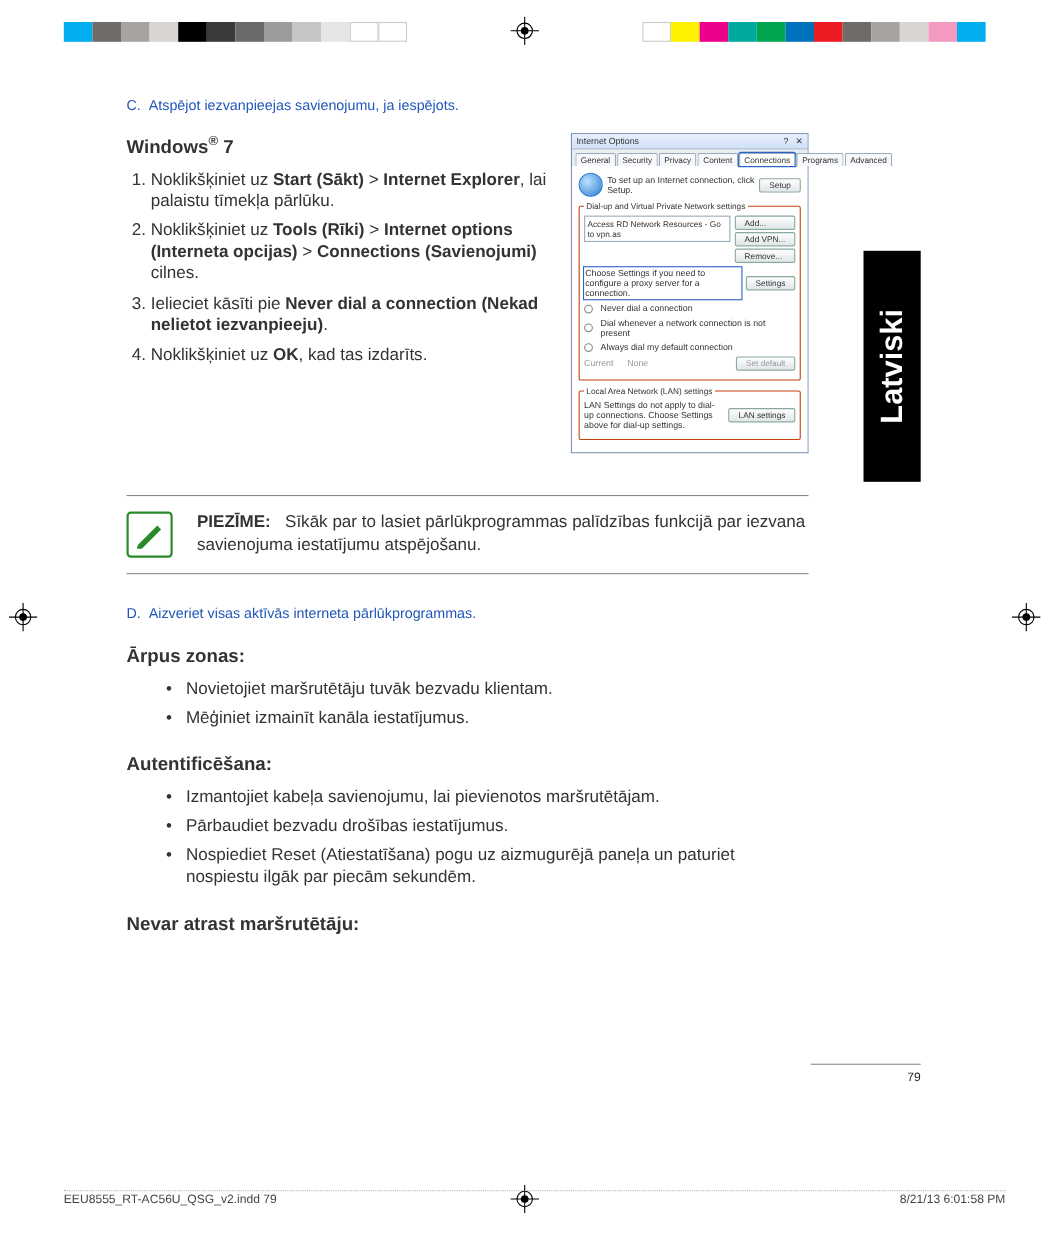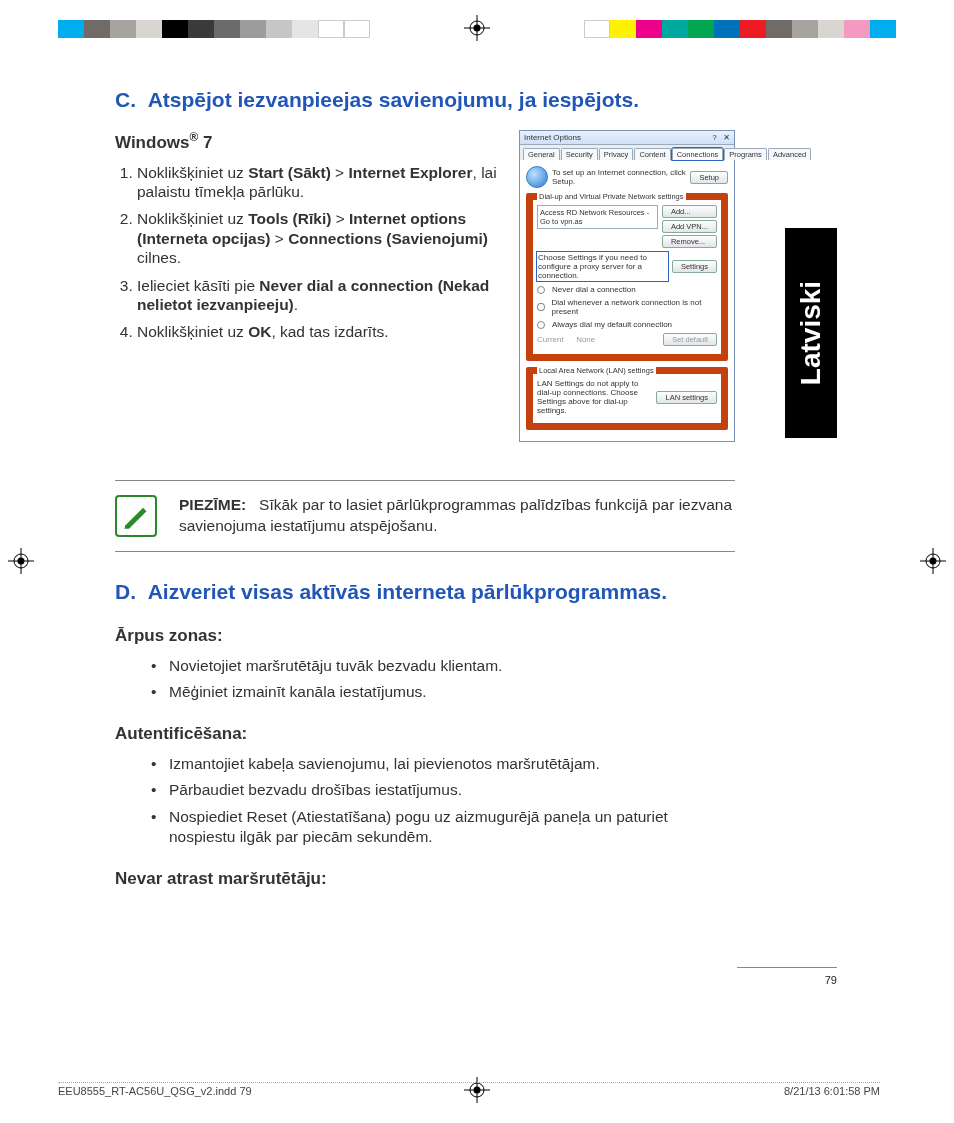--- a/index.html
+++ b/index.html
@@ -38,21 +38,21 @@
     align-items: center;
     justify-content: center;
   }
   .side-tab span {
     transform: rotate(-90deg);
     font-size: 28px;
     font-weight: 700;
     white-space: nowrap;
   }
   .content { width: 620px; }
-  h3.sec { color: #2156b8; font-size: 21px; font-weight: 700; margin-bottom: 18px; }
+  h3.sec { color: #2156b8; font-size: 13px; font-weight: 400; margin-bottom: 18px; }
   h4.win { font-size: 17px; font-weight: 700; margin: 0 0 10px 0; color: #333; }
   ol.steps { list-style: decimal; margin-left: 22px; font-size: 15.5px; color: #333; }
   ol.steps li { margin-bottom: 8px; line-height: 1.25; }
   ol.steps li b { font-weight: 700; }
   .rightfig {
     float: right;
     width: 216px;
     margin-left: 6px;
     margin-bottom: 8px;
   }
@@ -72,21 +72,21 @@
   .dlg .tabs { display: flex; gap: 1px; padding: 3px 3px 0 3px; background: #e9edf2; }
   .dlg .tab {
     border: 1px solid #9ab; border-bottom: none;
     padding: 1px 4px; background: #f6f8fb;
     border-radius: 2px 2px 0 0; font-size: 7.5px;
   }
   .dlg .tab.active { background: #fff; outline: 1.5px solid #2c63c9; }
   .dlg .body { background: #fff; padding: 6px; }
   .dlg .row { display: flex; align-items: center; gap: 4px; margin-bottom: 4px; }
   .dlg .btn { border: 1px solid #8a9; background: linear-gradient(#fdfdfd,#e1e6ea); padding: 1px 8px; border-radius: 2px; font-size: 7.5px; display:inline-block; }
-  .dlg fieldset { border: 7px solid #c2410c; padding: 4px; margin-bottom: 5px; border-radius: 2px; }
+  .dlg fieldset { border: 1px solid #c2410c; padding: 4px; margin-bottom: 5px; border-radius: 2px; }
   .dlg legend { font-size: 7.5px; padding: 0 2px; }
   .dlg .listbox { border: 1px solid #9ab; height: 24px; padding: 2px; font-size: 7.5px; overflow:hidden; }
   .dlg .radio { width: 8px; height: 8px; border:1px solid #888; border-radius:50%; display:inline-block; margin-right:3px; }
   .dlg .hl { outline: 1.5px solid #2c63c9; }
   .dlg .globe { width:22px; height:22px; border-radius:50%; background: radial-gradient(circle at 35% 35%, #bde0ff, #2a7ccf); border:1px solid #2a7ccf; }
   .sep { clear: both; }
   .notebox {
     border-top: 1px solid #888;
     border-bottom: 1px solid #888;
     margin-top: 30px;
@@ -112,21 +112,21 @@
     position: absolute;
     bottom: 42px; right: 0;
     width: 100px;
     border-top: 1px solid #888;
     text-align: right;
     padding-top: 6px;
     font-size: 11px;
   }
   .footer {
     position: absolute;
-    bottom: 26px; left: 58px; right: 74px;
+    bottom: 26px; left: 58px; right: 40px;
     font-size: 11px; color: #444;
     display: flex; justify-content: space-between;
     border-top: 0.5px dotted #aaa;
     padding-top: 2px;
   }
   sup { font-size: 0.7em; }
 </style>
 </head>
 <body>
 

